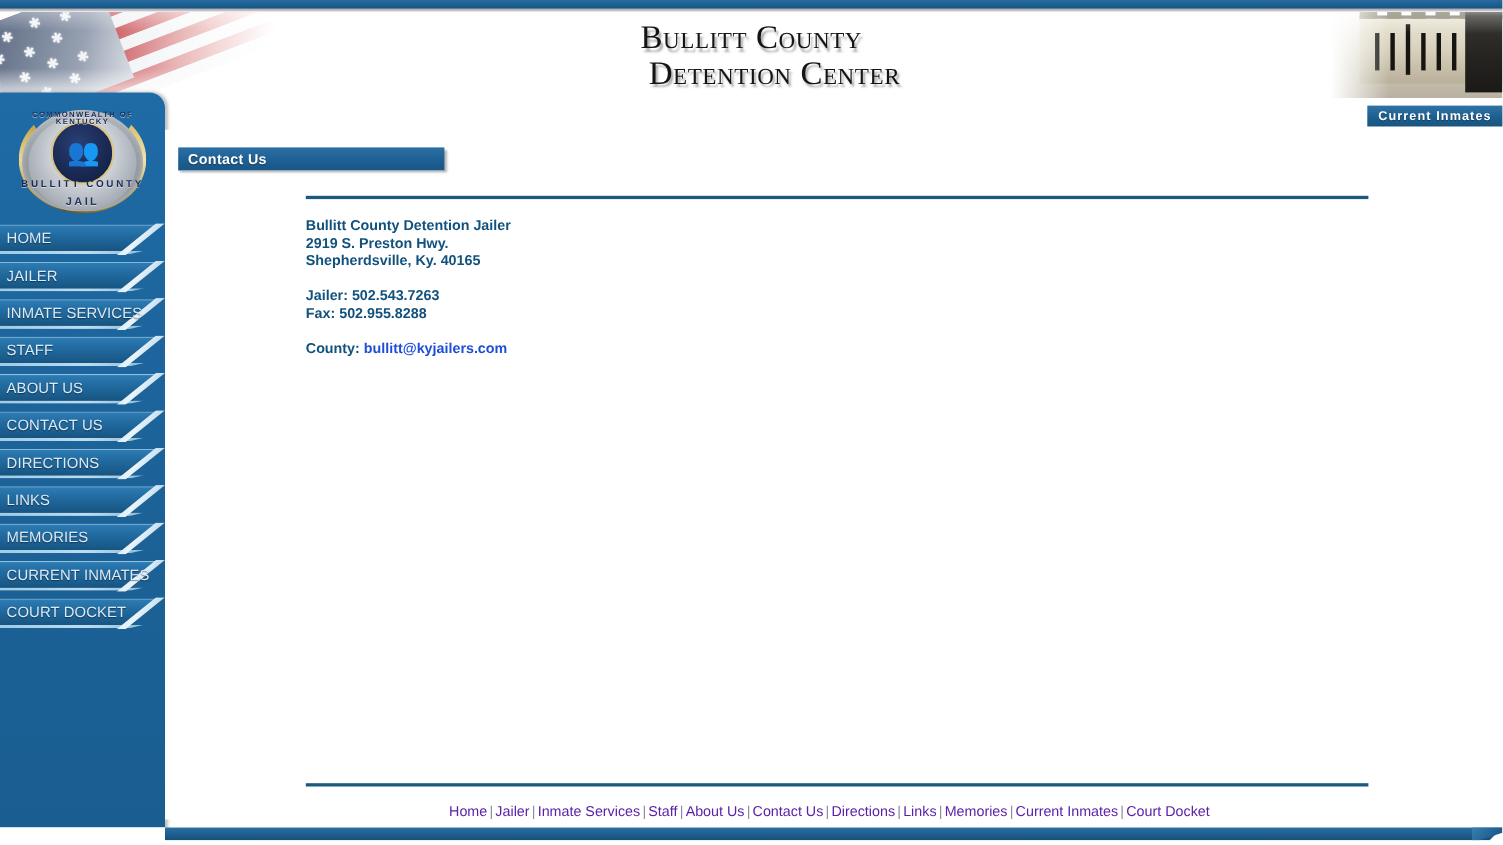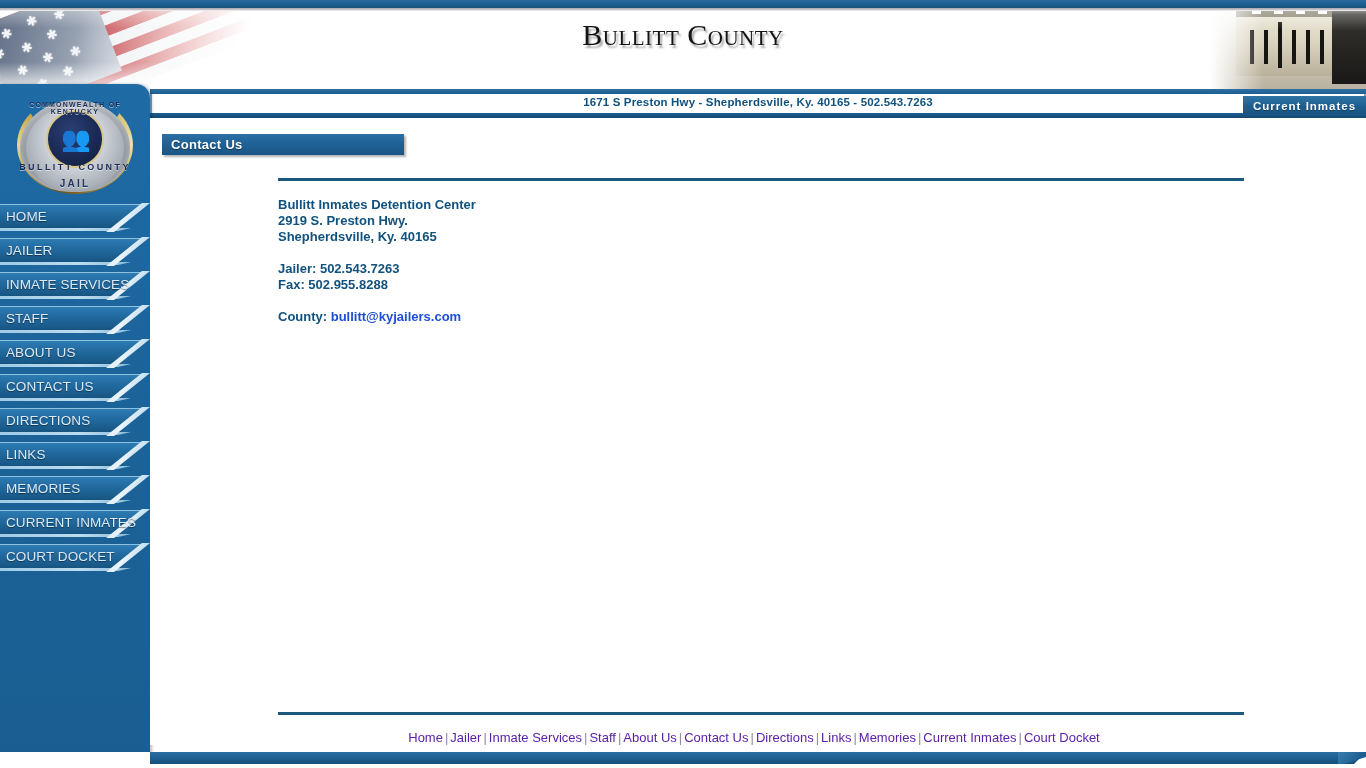--- a/index.html
+++ b/index.html
@@ -401,20 +401,21 @@
           <span class="flag-star" style="left:56px;top:66px">✱</span>
           <span class="flag-star" style="left:84px;top:70px">✱</span>
           <span class="flag-star" style="left:112px;top:67px">✱</span>
         </div>
       </div>
       <div class="flag-fade"></div>
     </div>
 
     <div class="site-title">
       <span class="l1">Bullitt County</span>
+      <span class="l2">Detention Center</span>
     </div>
 
     <div class="jailphoto">
       <div class="jp-bg"></div>
       <div class="jp-roofline"></div>
       <div class="jp-notch" style="left:42px"></div>
       <div class="jp-notch" style="left:64px"></div>
       <div class="jp-notch" style="left:86px"></div>
       <div class="jp-notch" style="left:108px"></div>
       <div class="jp-block"></div>
@@ -422,26 +423,20 @@
       <div class="jp-bar" style="left:54px"></div>
       <div class="jp-bar" style="left:68px;height:46px;top:22px"></div>
       <div class="jp-bar" style="left:82px"></div>
       <div class="jp-bar" style="left:96px"></div>
       <div class="jp-bar" style="left:110px"></div>
       <div class="jp-dark"></div>
       <div class="jp-fade"></div>
     </div>
   </div>
 
-  <div class="addr-wrap">
-    <div class="addr-top"></div>
-    <div class="addr-mid"></div>
-    <div class="addr-text">1671 S Preston Hwy - Shepherdsville, Ky. 40165 - 502.543.7263</div>
-    <div class="addr-bot"></div>
-  </div>
 
   <div class="ci-btn">Current Inmates</div>
 
   <div class="sidebar">
 
     <div class="seal-wrap">
       <div class="seal">
         <div class="seal-gold"></div>
         <div class="seal-outer"></div>
         <div class="seal-silver"></div>
@@ -526,21 +521,21 @@
 
   <div class="content">
 
     <div class="page-banner">
       <span>Contact Us</span>
     </div>
 
     <div class="hr-top"></div>
 
     <div class="contact-block">
-      <div>Bullitt Inmates Detention Center</div>
+      <div>Bullitt County Detention Jailer</div>
       <div>2919 S. Preston Hwy.</div>
       <div>Shepherdsville, Ky. 40165</div>
       <span class="gap"></span>
       <div>Jailer: 502.543.7263</div>
       <div>Fax: 502.955.8288</div>
       <span class="gap"></span>
       <div><span>County: </span><a href="#">bullitt@kyjailers.com</a></div>
     </div>
 
     <div class="hr-bottom"></div>

